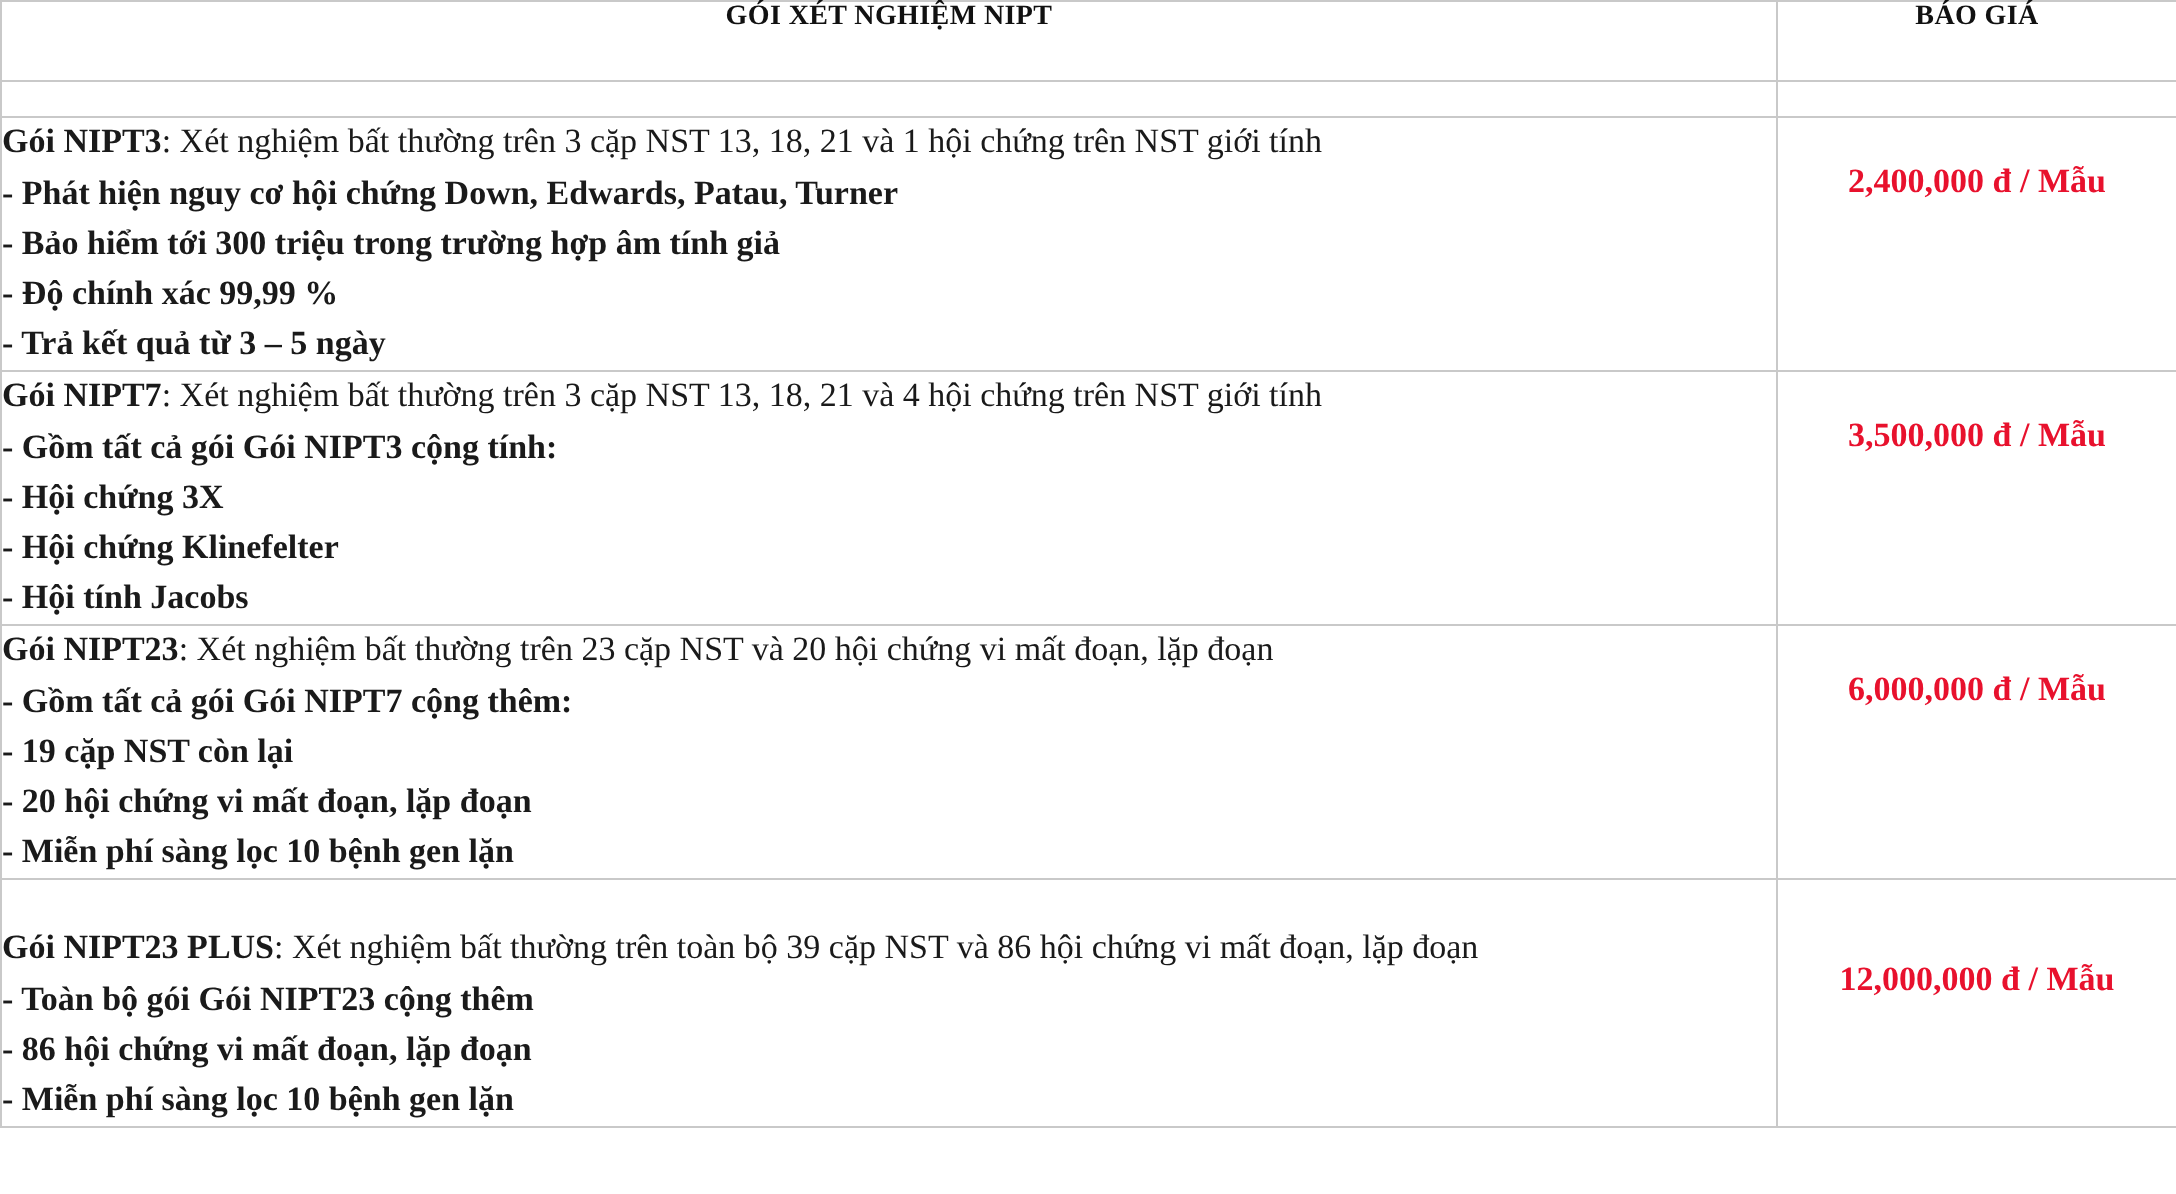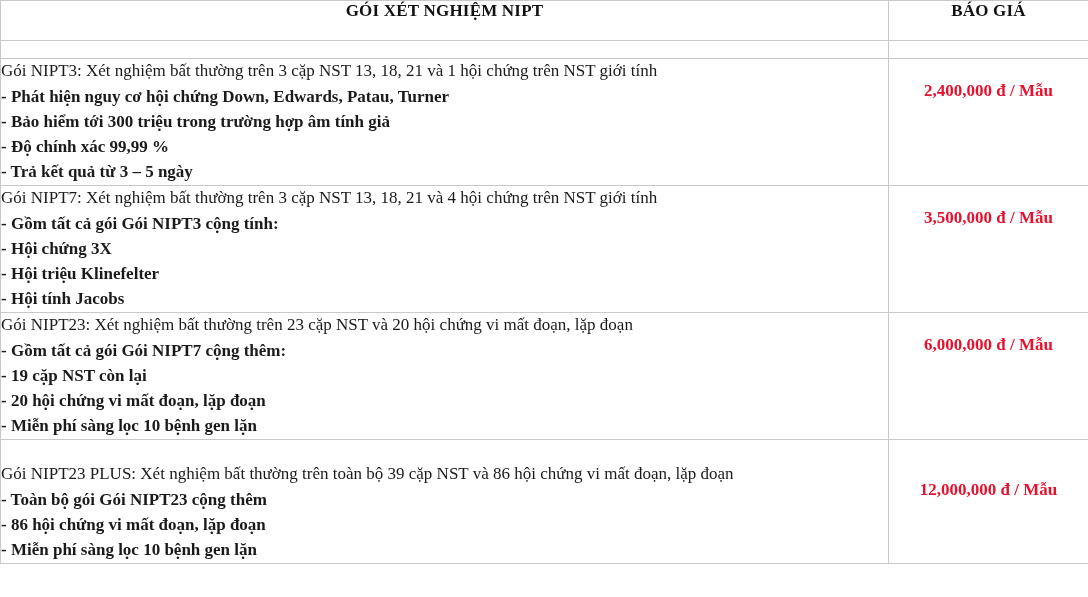--- a/index.html
+++ b/index.html
@@ -26,21 +26,21 @@
     padding: 0;
   }
   
   col.col-pkg { width: 888px; }
   col.col-price { width: 200px; }
 
   
   .hdr-cell {
     text-align: center;
     font-weight: bold;
-    font-size: 17px;
+    font-size: 14px;
     letter-spacing: 0.2px;
     padding: 8px 6px 9px 6px;
     color: #111;
     height: 40px;
   }
   .hdr-cell.pkg { text-align: center; }
   .hdr-cell.price { text-align: center; }
 
   
   .pkg-cell {
@@ -55,21 +55,21 @@
     font-weight: bold;
     color: #e8112d;
     padding: 10px 6px;
     vertical-align: top;
     margin-top: 42px;
   }
   .price-cell .price-inner {
     display: block;
     padding-top: 22px;
   }
-  .pkg-title { font-weight: normal; }
+  .pkg-title { font-weight: bold; }
   .bullet {
     display: block;
     white-space: nowrap;
     font-weight: bold;
   }
   .bullet.bold { font-weight: bold; }
   .first-line { display: block; margin-bottom: 1px; }
 
   
   tr.row-h1 .pkg-cell { min-height: 132px; }
@@ -110,21 +110,21 @@
       <td class="price-cell">
         <span class="price-inner">2,400,000 đ / Mẫu</span>
       </td>
     </tr>
 
     <tr class="row-h2">
       <td class="pkg-cell">
         <span class="first-line"><span class="pkg-title">Gói NIPT7</span><span>: Xét nghiệm bất thường trên 3 cặp NST 13, 18, 21 và 4 hội chứng trên NST giới tính</span></span>
         <span class="bullet">- Gồm tất cả gói Gói NIPT3 cộng tính:</span>
         <span class="bullet">- Hội chứng 3X</span>
-        <span class="bullet">- Hội triệu Klinefelter</span>
+        <span class="bullet">- Hội chứng Klinefelter</span>
         <span class="bullet">- Hội tính Jacobs</span>
       </td>
       <td class="price-cell">
         <span class="price-inner">3,500,000 đ / Mẫu</span>
       </td>
     </tr>
 
     <tr class="row-h3">
       <td class="pkg-cell">
         <span class="first-line"><span class="pkg-title">Gói NIPT23</span><span>: Xét nghiệm bất thường trên 23 cặp NST và 20 hội chứng vi mất đoạn, lặp đoạn</span></span>

